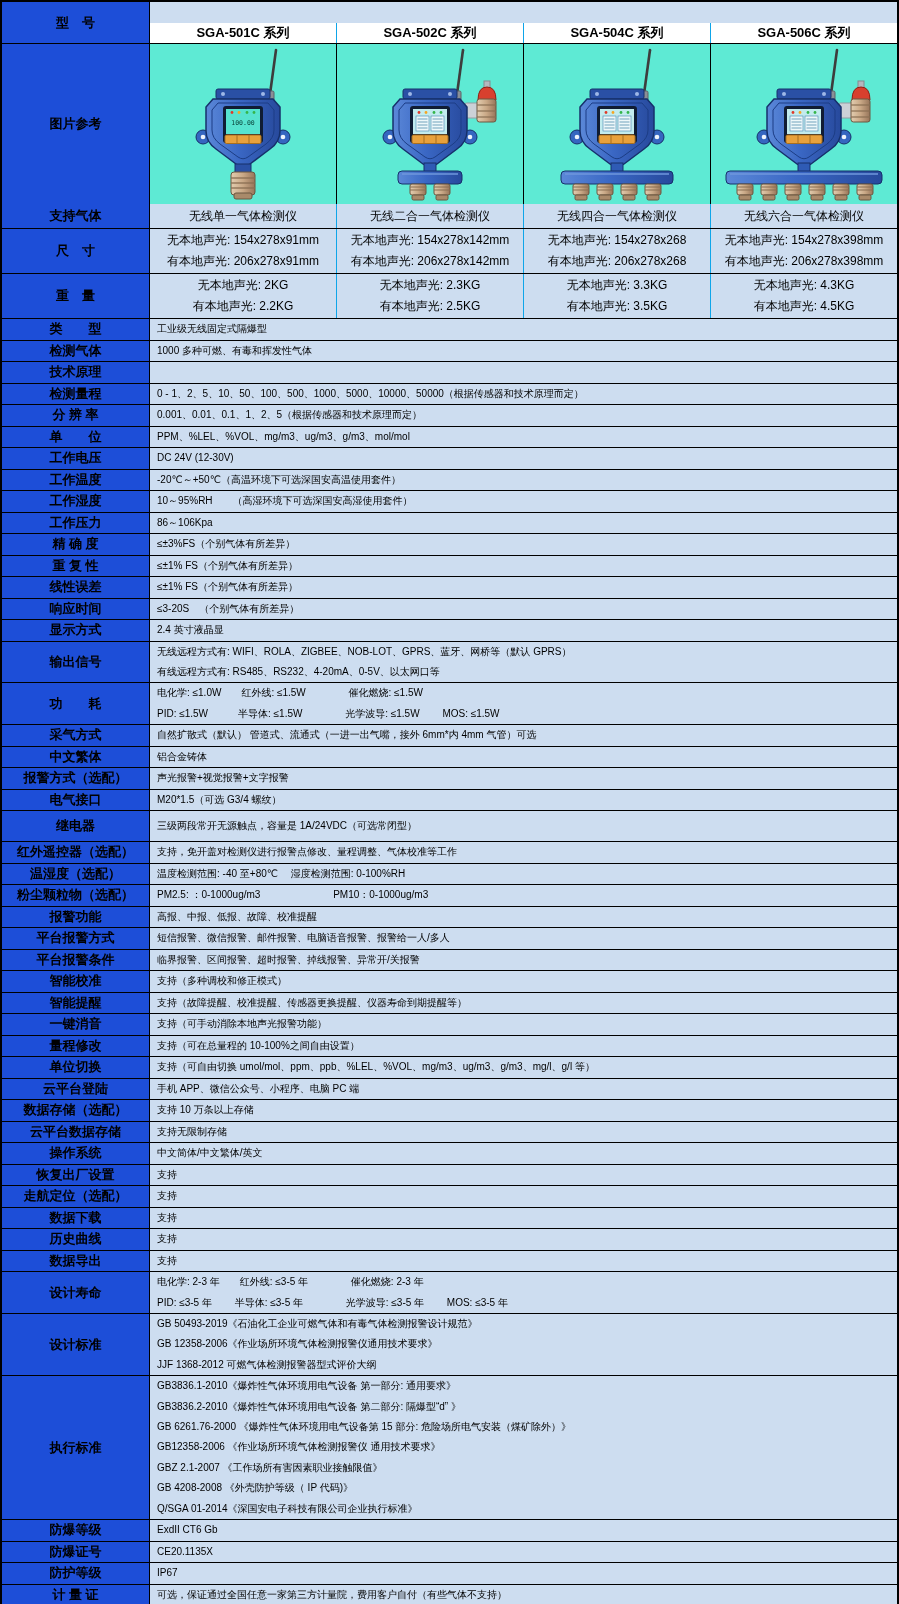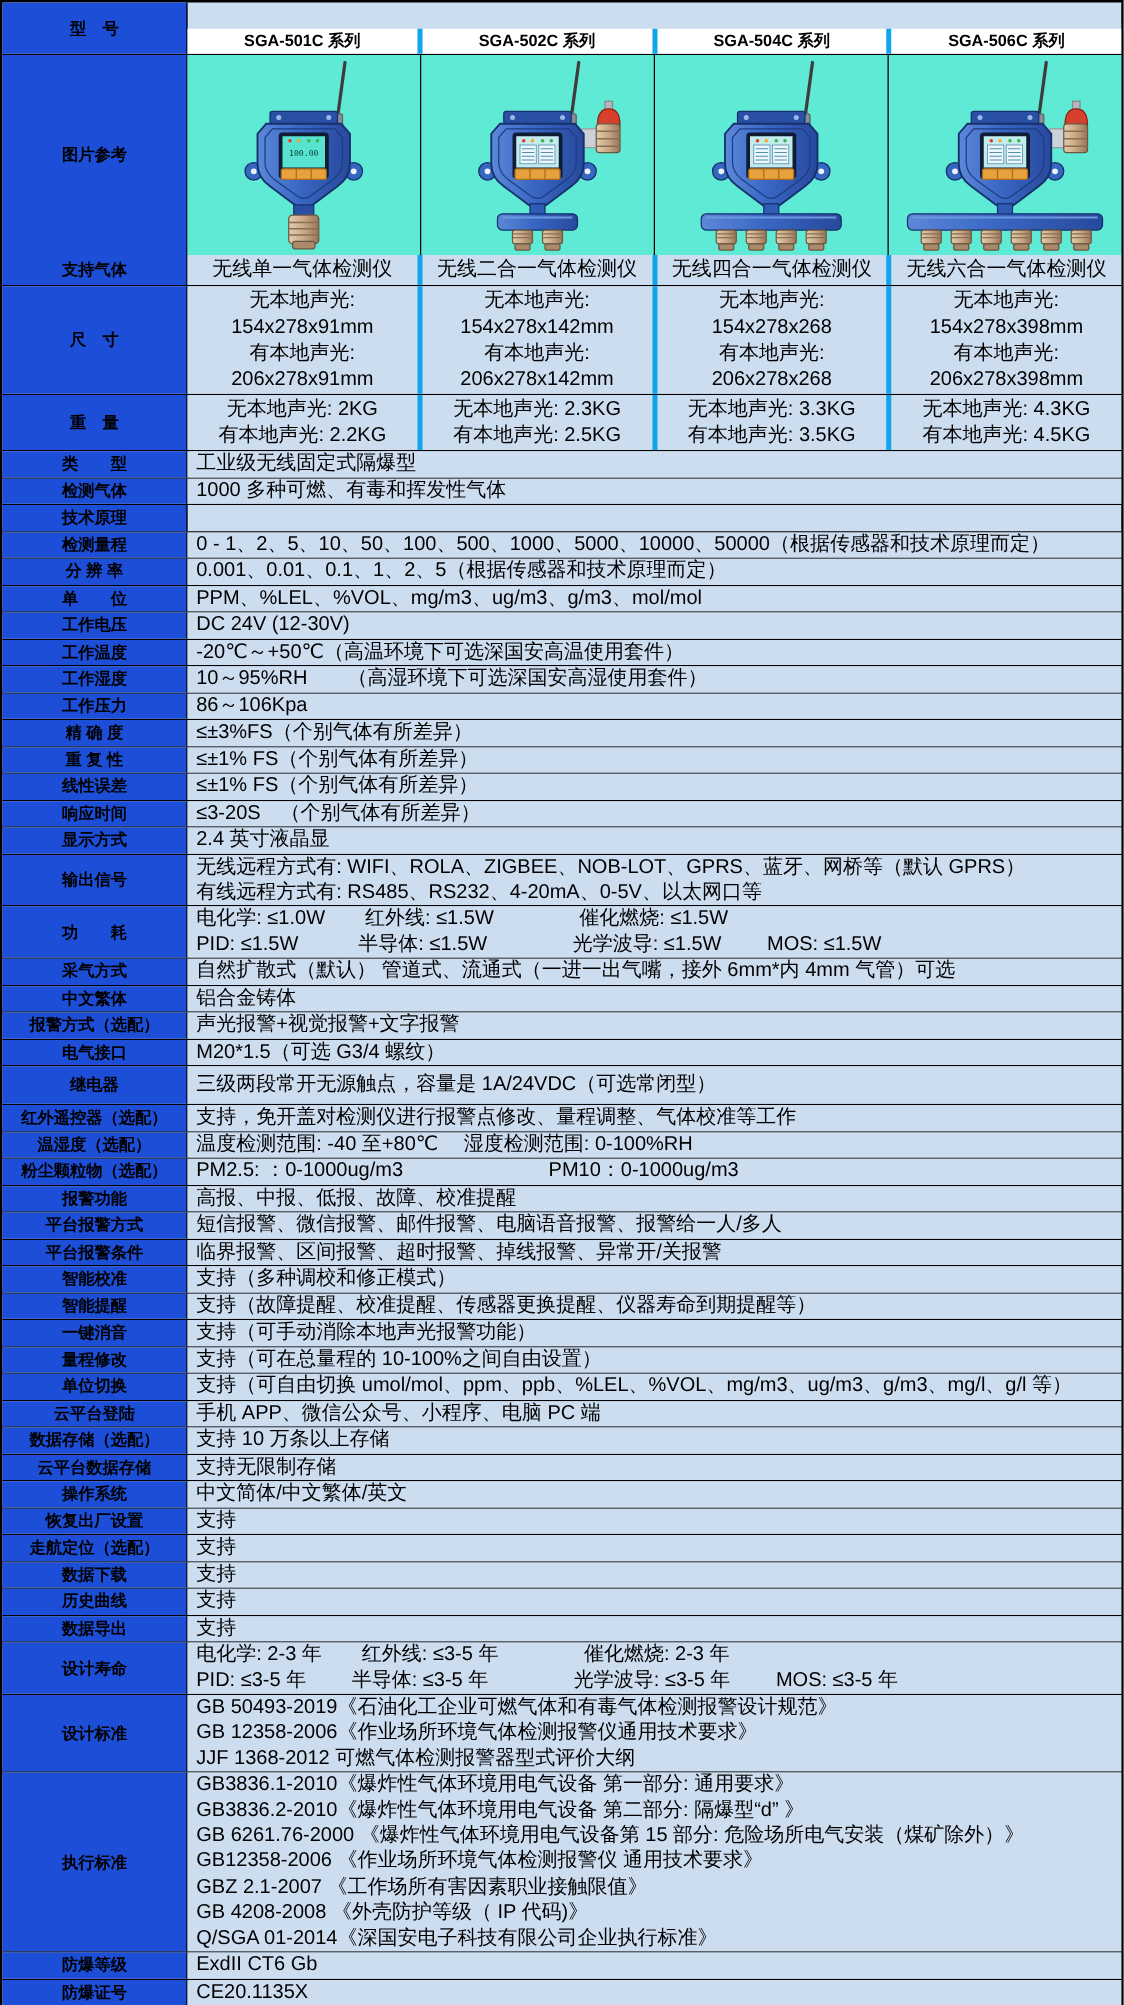--- a/index.html
+++ b/index.html
@@ -10,37 +10,37 @@
   .row{display:flex;border-top:1px solid #000;align-items:stretch;}
   .row:first-child{border-top:none;}
   .label-cell{
     flex:0 0 148px;width:148px;box-sizing:border-box;background:#1d4ed8;
     display:flex;align-items:center;justify-content:center;text-align:center;
     font-weight:bold;font-size:13px;border-right:1px solid #000;padding:1px 3px;
     line-height:16px;
   }
   .model-cell{
     flex:1 1 0;box-sizing:border-box;background:#cdddf0;display:flex;flex-direction:column;
-    align-items:center;justify-content:center;text-align:center;font-size:16px;padding:1px 2px;
+    align-items:center;justify-content:center;text-align:center;font-size:12px;padding:1px 2px;
   }
-  .model-cell + .model-cell{border-left:4px solid #0ea5e9;}
+  .model-cell + .model-cell{border-left:1px solid #0ea5e9;}
   .header-row{min-height:24px;}
   .header-row .model-cell{background:#ffffff;font-weight:bold;font-size:13px;margin-top:21px;}
   .image-row{height:160px;}
   .image-cell{
     flex:1 1 0;background:#5eead4;display:flex;align-items:center;justify-content:center;overflow:hidden;
   }
   .image-cell + .image-cell{border-left:1px solid #000;}
   .model-row{min-height:24px;}
   .twoline-cell .cell-line{line-height:21px;}
   .spec-row{min-height:20.5px;}
   .spec-row.tall{min-height:30px;}
   .value-cell{
     flex:1 1 0;box-sizing:border-box;background:#cdddf0;display:flex;flex-direction:column;
-    justify-content:center;padding:0 7px;font-size:16px;
+    justify-content:center;padding:0 7px;font-size:10px;
   }
   .value-line{line-height:20.4px;white-space:pre-wrap;}
   .cell-line{line-height:20.4px;white-space:pre-wrap;}
   svg.detector{display:block;}
 </style>
 </head>
 <body>
 
 <div class="spec-table">
 

